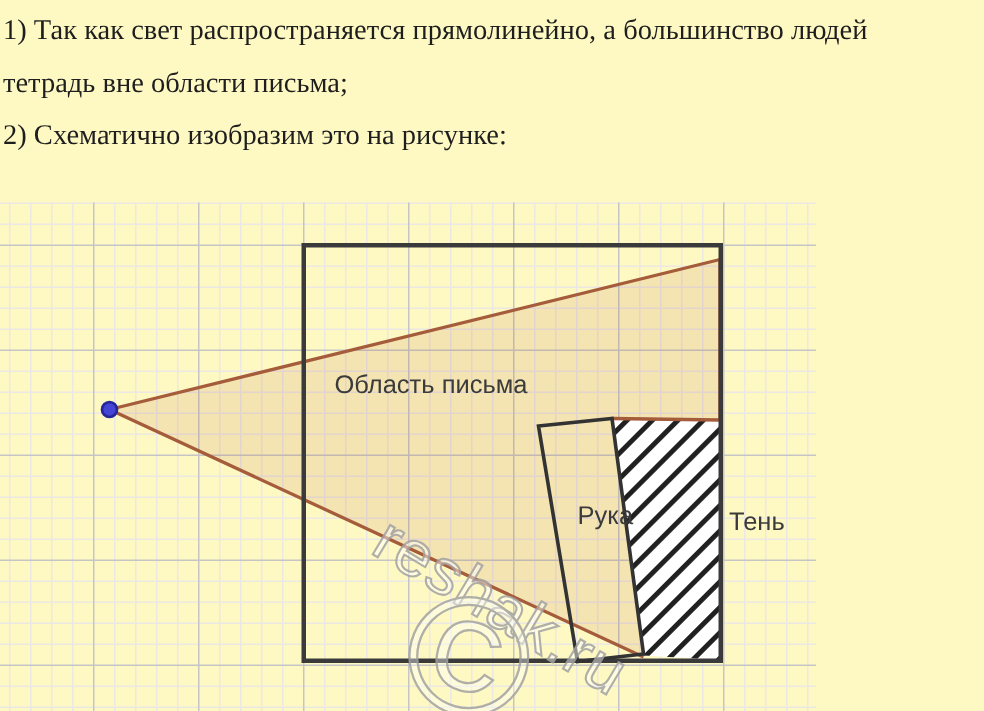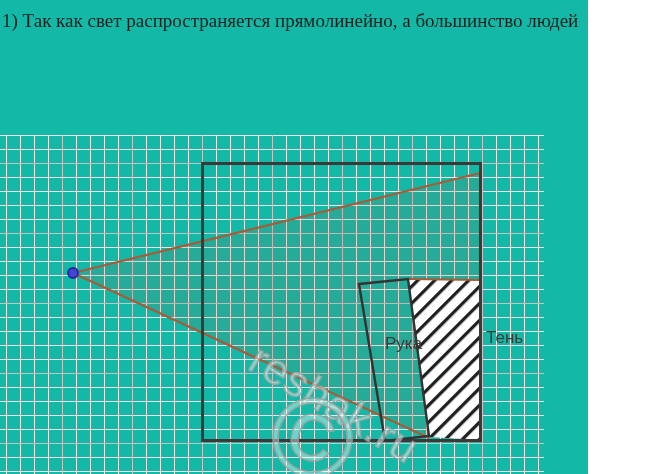--- a/index.html
+++ b/index.html
@@ -1,34 +1,36 @@
 <!DOCTYPE html>
 <html><head>
 <meta charset="utf-8">
 <style>
   html,body{margin:0;padding:0;background:#fff;}
-  .stage{position:relative;width:588px;height:474px;background:#14b8a6;overflow:hidden;
+  .stage{position:relative;width:656px;height:474px;background:#fef9c3;overflow:hidden;
          font-family:"Liberation Sans",sans-serif;}
   .answer{position:absolute;left:2px;top:3px;width:652px;
           font-family:"Liberation Serif",serif;font-size:19px;line-height:35px;
           color:#1e1e1e;white-space:nowrap;}
   .diagram-svg{position:absolute;left:0;top:0;}
   .dlabel{position:absolute;font-size:17px;color:#3b3b3b;white-space:nowrap;}
   .lbl-light{left:22px;top:237px;}
   .lbl-area{left:223px;top:247px;}
   .lbl-hand{left:385px;top:334px;}
-  .lbl-shadow{left:486px;top:328px;}
+  .lbl-shadow{left:486px;top:338px;}
 </style>
 </head>
 <body>
 
 <div class="stage">
 
   <div class="answer">
     <div>1) Так как свет распространяется прямолинейно, а большинство людей</div>
+    <div>тетрадь вне области письма;</div>
+    <div>2) Схематично изобразим это на рисунке:</div>
   </div>
 
   <svg class="diagram-svg" width="656" height="474" viewBox="0 0 656 474">
     <defs>
       <pattern id="hatch" width="12" height="12" patternUnits="userSpaceOnUse" patternTransform="rotate(-45)">
         <rect x="0" y="0" width="12" height="3.3" fill="#202020"></rect>
       </pattern>
     </defs>
 
     <g id="grid-minor" stroke="#ece8e4" stroke-width="1">
@@ -119,15 +121,16 @@
     <polygon points="359,284 408,279 429,436 385,441" fill="none" stroke="#333333" stroke-width="2.4"></polygon>
 
     <circle cx="73" cy="273" r="5" fill="#4545d5" stroke="#26269b" stroke-width="1.8"></circle>
 
     <g opacity="0.85">
       <text transform="translate(246,368) rotate(31)" font-size="43" font-family="Liberation Sans, sans-serif" letter-spacing="1" fill="rgba(255,255,255,0.55)" stroke="#a3a3a3" stroke-width="1.4">reshak.ru</text>
       <text transform="translate(313,436) rotate(15)" text-anchor="middle" dy="0.36em" font-size="112" font-family="Liberation Sans, sans-serif" fill="rgba(255,255,255,0.45)" stroke="#a3a3a3" stroke-width="1.5">©</text>
     </g>
   </svg>
 
+  <div class="dlabel lbl-area">Область письма</div>
   <div class="dlabel lbl-hand">Рука</div>
   <div class="dlabel lbl-shadow">Тень</div>
 </div>
 
 </body></html>

